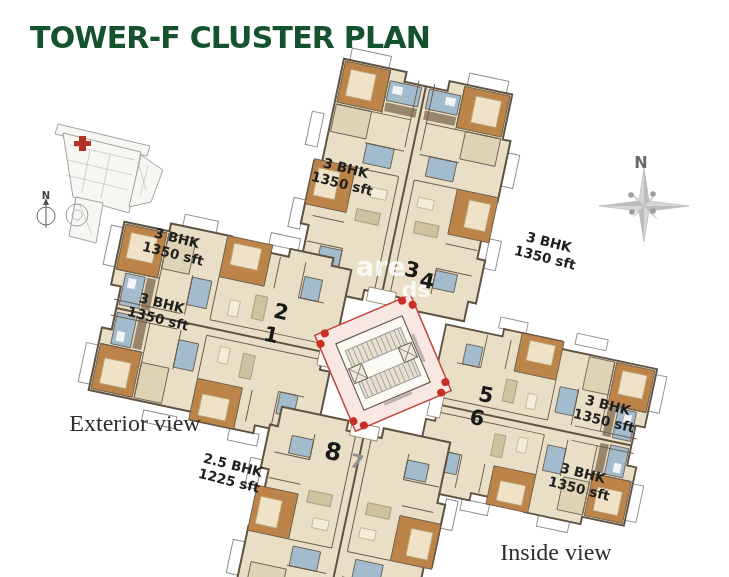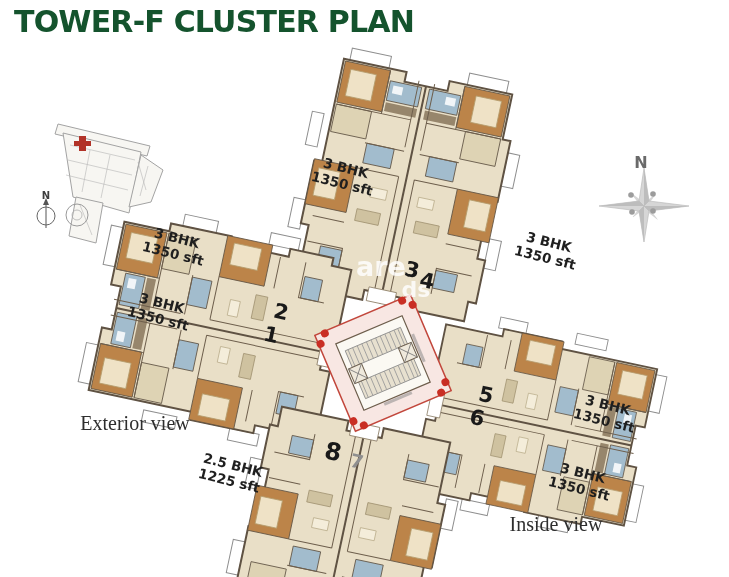--- a/index.html
+++ b/index.html
@@ -1,34 +1,34 @@
 <!DOCTYPE html>
 <html><head>
 <meta charset="utf-8">
 <style>
   html,body{margin:0;padding:0;background:#ffffff;}
   .stage{position:relative;width:729px;height:577px;background:#ffffff;overflow:hidden;
          font-family:"Liberation Sans",sans-serif;}
   .plan{position:absolute;left:0;top:0;width:729px;height:577px;}
 
-  .title{position:absolute;left:14px;top:4px;margin:0;font-family:"DejaVu Sans",sans-serif;
+  .title{position:absolute;left:14px;top:4px;margin:16px;font-family:"DejaVu Sans",sans-serif;
          font-size:30px;font-weight:800;letter-spacing:-0.8px;color:#14532d;white-space:nowrap;}
 
   .bhk{position:absolute;display:flex;flex-direction:column;align-items:center;
        transform:translate(-50%,-50%) rotate(14deg);font-weight:700;font-size:13.5px;
        line-height:1.22;color:#1f1f1f;white-space:nowrap;
        font-family:"DejaVu Sans",sans-serif;}
 
   .un{position:absolute;transform:translate(-50%,-50%) rotate(12deg);
       font-family:"DejaVu Sans",sans-serif;font-weight:800;font-size:21px;color:#191919;}
   .un.big{font-size:24px;}
   .un.faded{color:#8f8f8f;font-size:19px;font-weight:700;}
 
   .view{position:absolute;transform:translate(-50%,-50%);font-family:"Liberation Serif",serif;
-        font-size:20px;color:#2e2e2e;white-space:nowrap;}
+        font-size:24px;color:#2e2e2e;white-space:nowrap;}
 
   .nletter{position:absolute;transform:translate(-50%,-50%);font-weight:700;color:#6a6a6a;
            font-family:"DejaVu Sans",sans-serif;font-size:16px;}
   .nletter.mini{font-size:10px;color:#3d3d3d;}
 
   .wm{position:absolute;transform:translate(-50%,-50%);color:rgba(255,255,255,0.82);
       font-weight:700;font-family:"DejaVu Sans",sans-serif;}
   .wm.f1{font-size:27px;}
   .wm.f2{font-size:22px;margin-left:12px;}
 
@@ -203,18 +203,18 @@
   <div class="un" style="left:271px;top:335px">1</div>
   <div class="un" style="left:281px;top:312px">2</div>
   <div class="un" style="left:412px;top:270px">3</div>
   <div class="un" style="left:427px;top:281px">4</div>
   <div class="un" style="left:486px;top:395px">5</div>
   <div class="un" style="left:477px;top:418px">6</div>
   <div class="un faded" style="left:357px;top:461px">7</div>
   <div class="un big" style="left:333px;top:452px">8</div>
 
   <div class="view" style="left:135px;top:423px">Exterior view</div>
-  <div class="view" style="left:556px;top:524px">Inside view</div>
+  <div class="view" style="left:556px;top:552px">Inside view</div>
 
   <div class="nletter" style="left:641px;top:162px">N</div>
   <div class="nletter mini" style="left:46px;top:195px">N</div>
 
 </div>
 
 </body></html>

